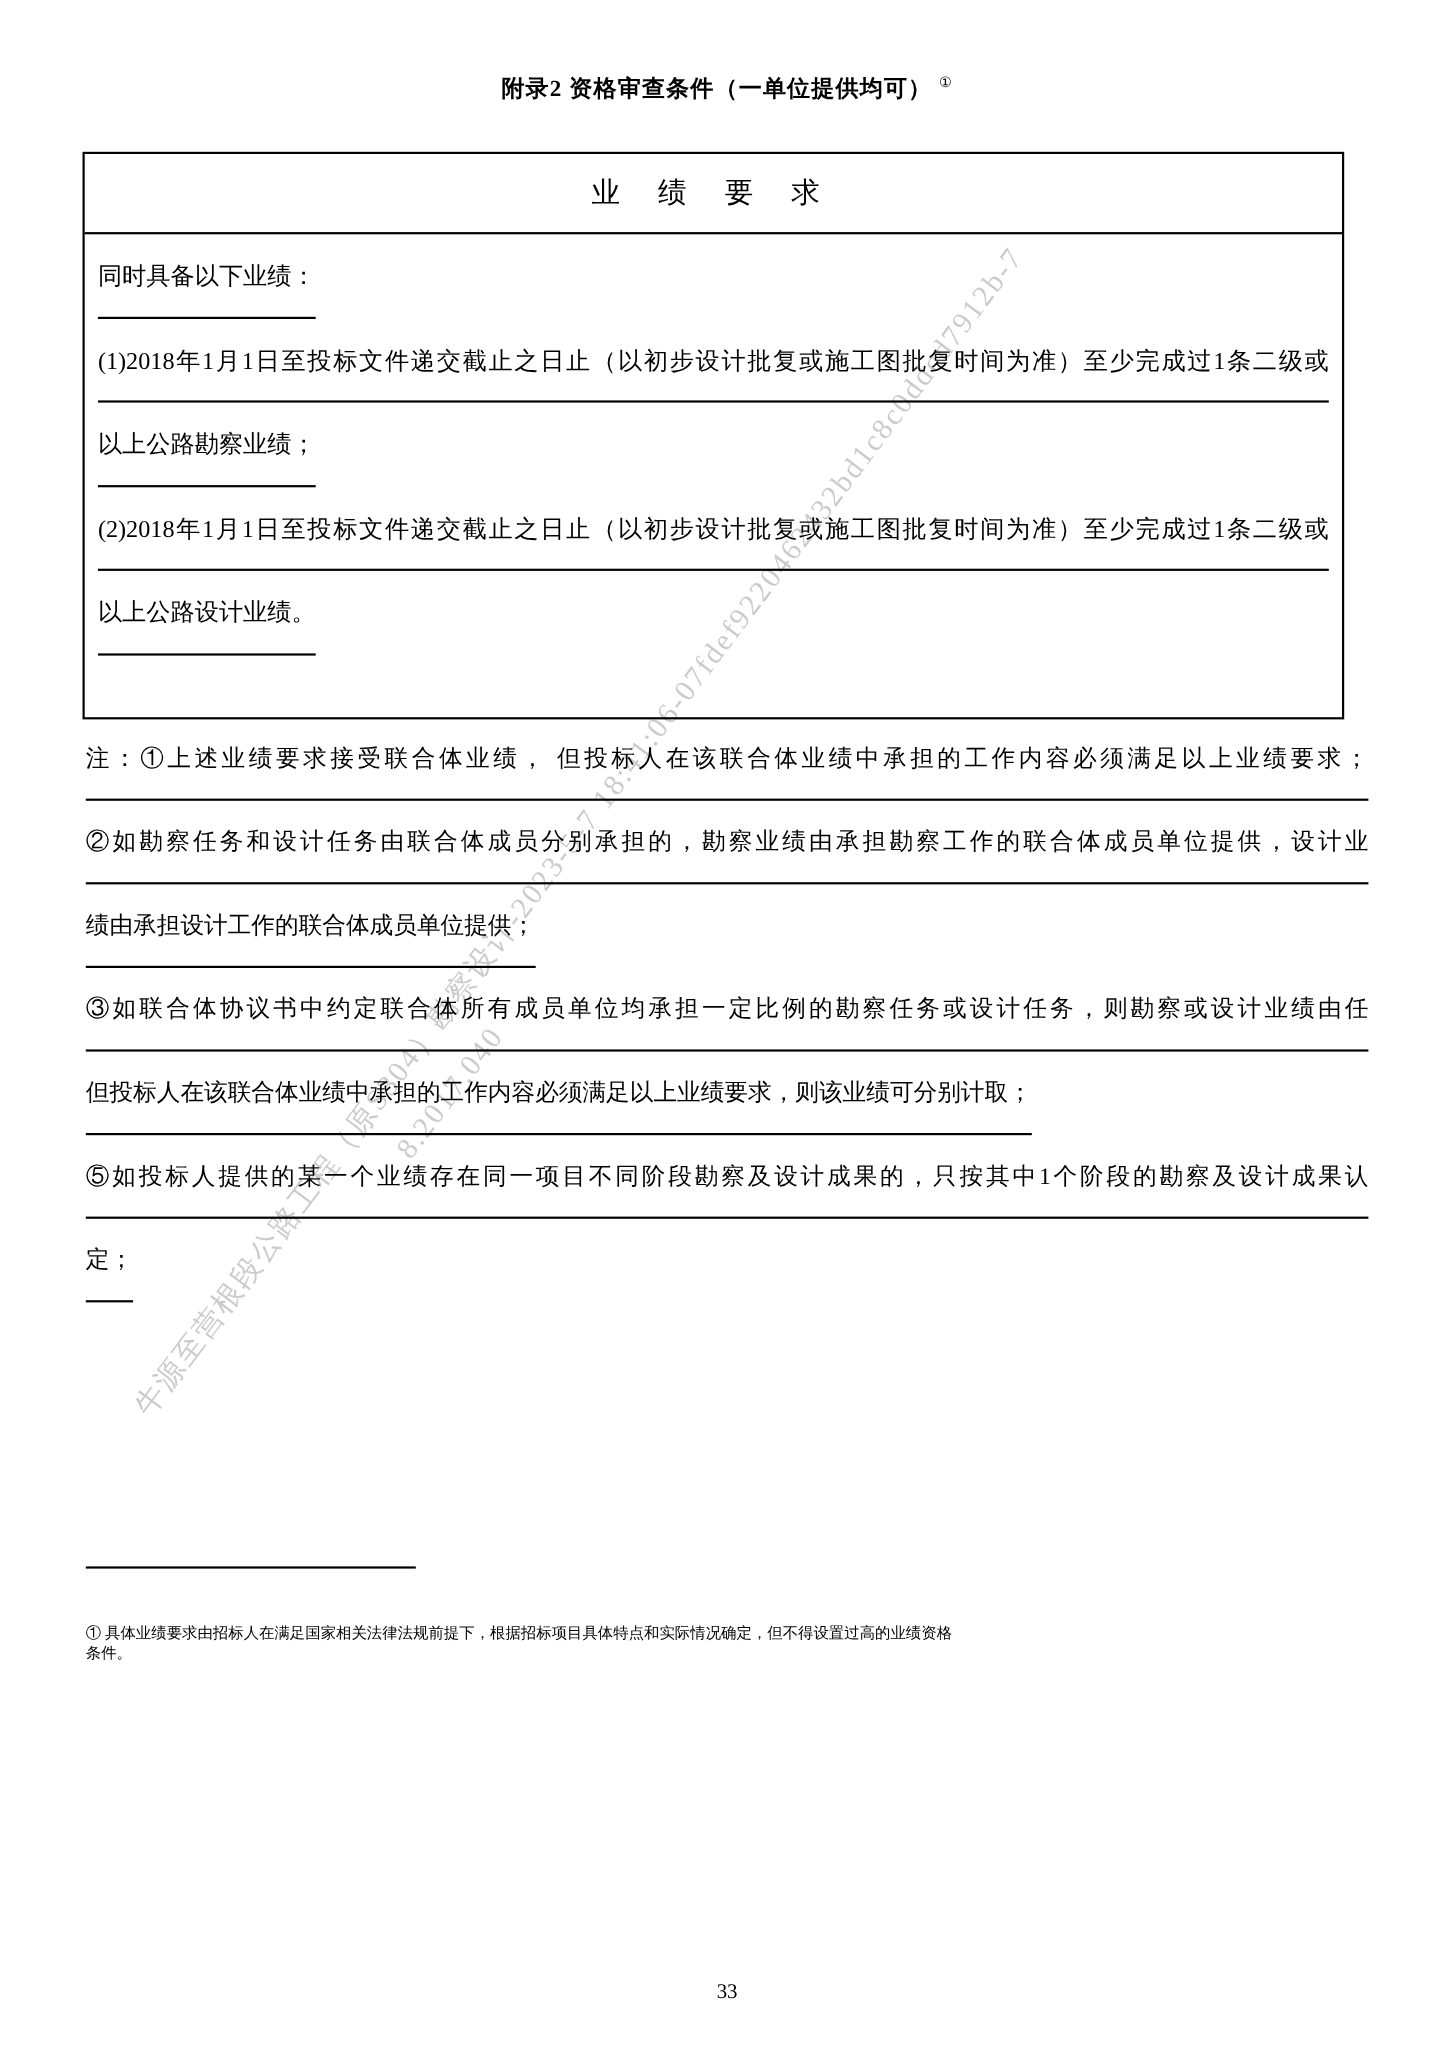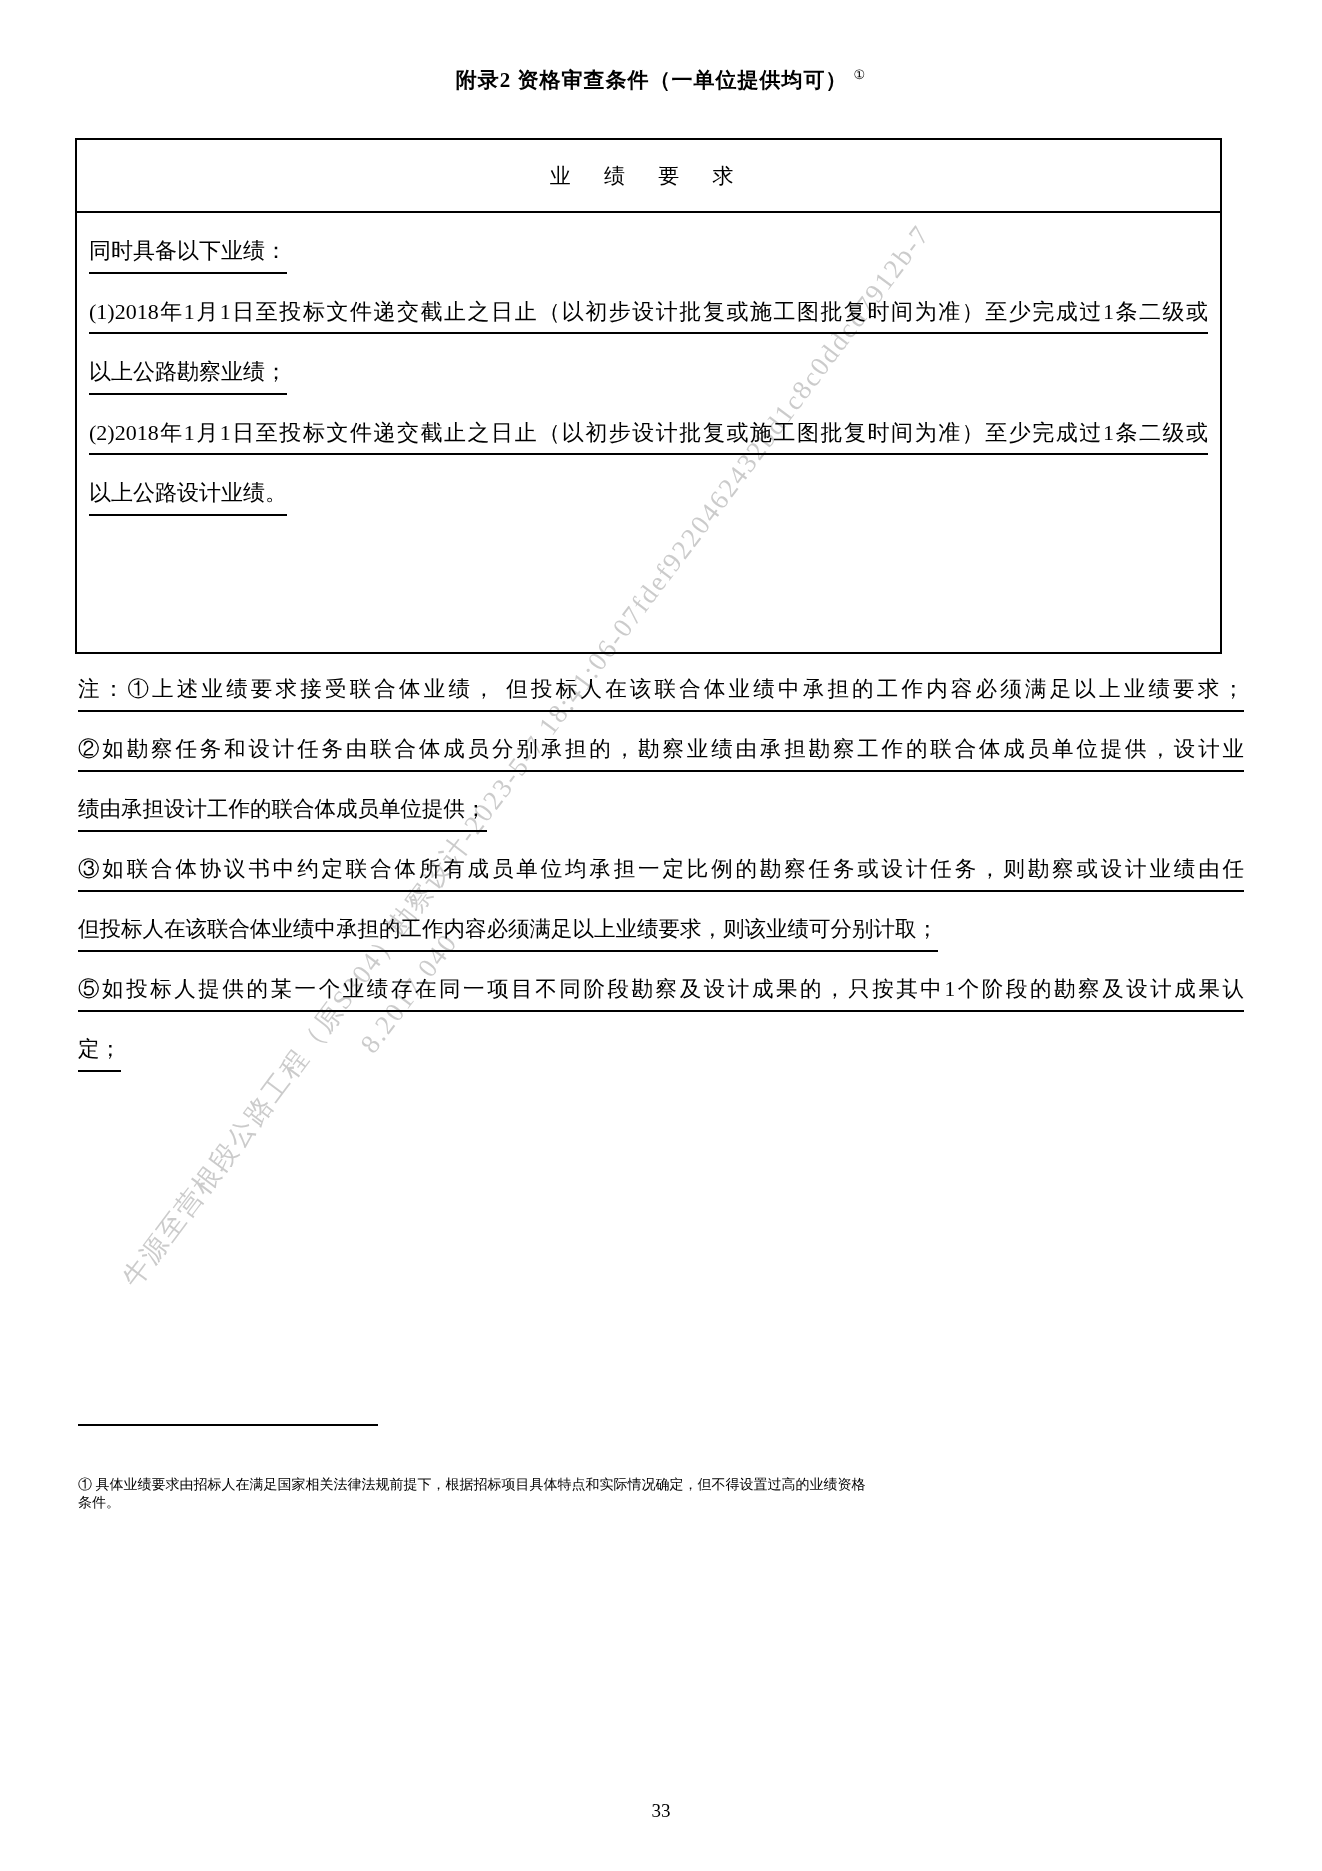--- a/index.html
+++ b/index.html
@@ -24,30 +24,30 @@
   
   .perf-table {
     position:absolute; top:138px; left:75px;
     width:1147px; height:516px;
     border:2px solid #000;
     box-sizing:border-box;
   }
   .perf-table .thead {
     height:73px; border-bottom:2px solid #000;
     display:flex; align-items:center; justify-content:center;
-    font-size:21px; letter-spacing:14px; font-weight:normal;
+    font-size:26px; letter-spacing:14px; font-weight:normal;
     box-sizing:border-box;
   }
   .perf-table .tbody { padding:24px 12px 0 12px; font-size:22px; }
 
   .line { margin-bottom:24px; line-height:1.3; }
   .ul {
     display:inline-block;
     border-bottom:2px solid #000;
-    padding-bottom:6px;
+    padding-bottom:22px;
   }
   .ul.full {
     display:block;
     text-align:justify;
     text-align-last:justify;
   }
 
   
   .notes {
     position:absolute; top:676px; left:78px; width:1166px;

